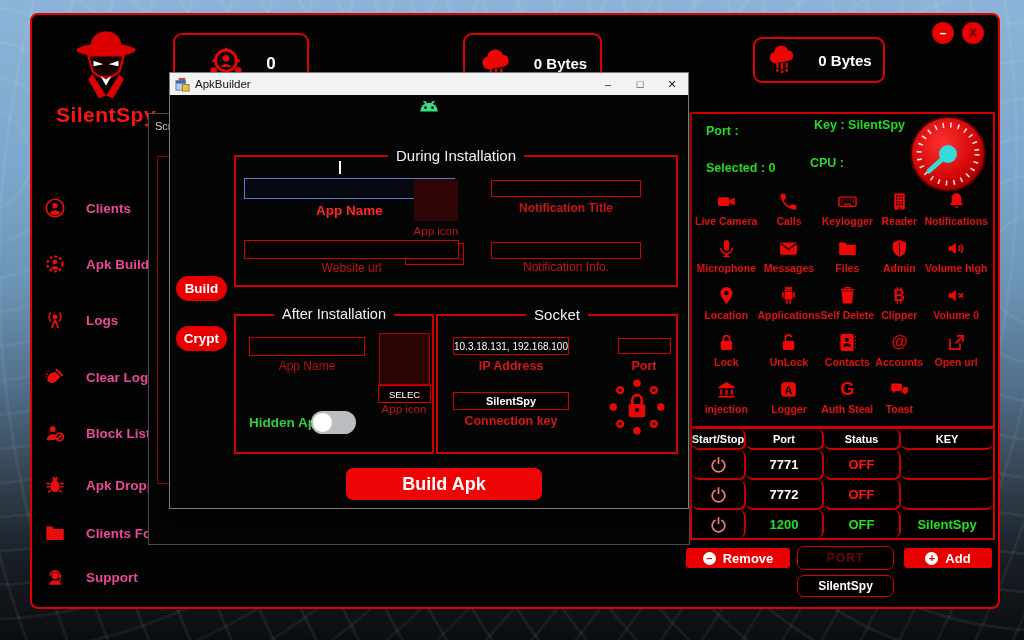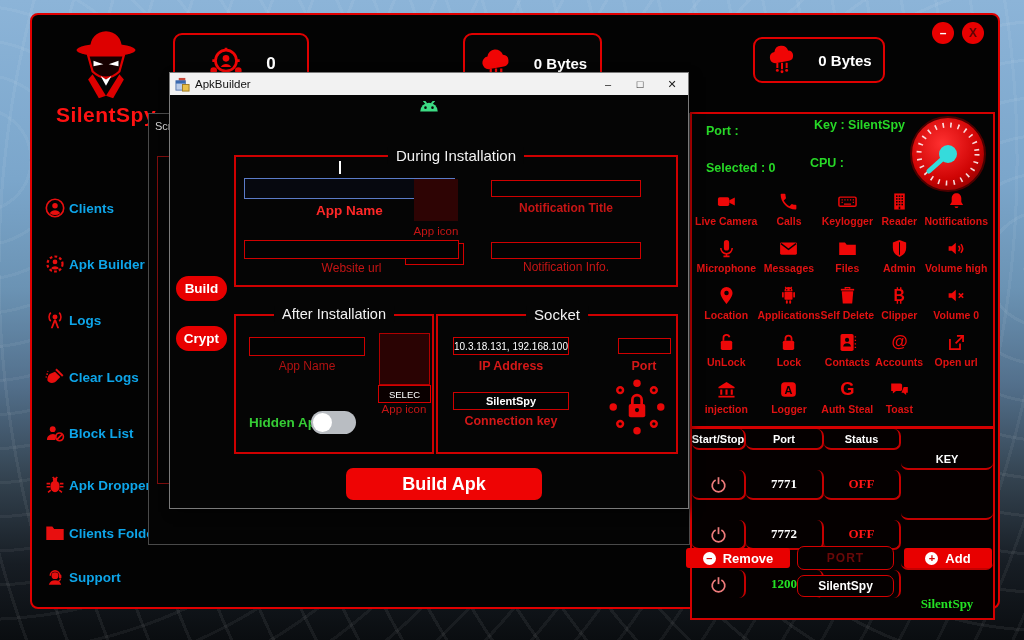--- a/index.html
+++ b/index.html
@@ -8,21 +8,21 @@
     background:
       repeating-radial-gradient(circle at -2% 25%, transparent 0 16px, rgba(255,255,255,.05) 16px 19px, transparent 19px 34px),
       repeating-radial-gradient(circle at 102% 42%, transparent 0 18px, rgba(255,255,255,.06) 18px 21px, transparent 21px 38px),
       linear-gradient(180deg,#8cb4d8 0%,#7ba6cb 28%,#6b93b4 45%,#53708c 60%,#33424f 75%,#171d24 88%,#0a0d10 100%);}
   svg{display:block;}
   
   .main-window{position:absolute;left:30px;top:13px;width:966px;height:592px;background:#030303;
     border:2px solid #e00000;border-radius:8px;}
   .logo-wrap{position:absolute;left:8px;top:10px;width:132px;text-align:center;}
   .brand{margin-top:2px;color:#ff1212;font-size:21px;font-weight:bold;letter-spacing:.5px;}
-  .side-item{position:absolute;left:12px;height:24px;display:flex;align-items:center;gap:3px;color:#0ea5e9;cursor:pointer;}
+  .side-item{position:absolute;left:12px;height:24px;display:flex;align-items:center;gap:20px;color:#ec4899;cursor:pointer;}
   .side-item .s-ic{width:22px;height:22px;color:#e80f0f;flex:0 0 auto;}
   .side-item .s-lbl{font-size:13.5px;font-weight:bold;white-space:nowrap;}
   .counter{position:absolute;height:57px;background:#050505;border:2px solid #e00000;border-radius:9px;
     display:flex;align-items:center;justify-content:center;gap:20px;}
   .counter .c-ic{width:36px;height:36px;color:#f00505;}
   .counter .c-val{color:#fff;font-weight:bold;font-size:15px;white-space:nowrap;}
   .winbtn{position:absolute;width:22px;height:22px;border-radius:50%;background:#e80000;color:#fff;
     display:flex;align-items:center;justify-content:center;font-weight:bold;font-size:12px;cursor:pointer;}
   .winbtn.close{color:#5e0404;}
   
@@ -34,23 +34,23 @@
   .green-info{position:absolute;color:#27d827;font-weight:bold;font-size:12.5px;white-space:nowrap;}
   .gauge{position:absolute;left:216px;top:0px;width:80px;height:80px;}
   .feat-grid{position:absolute;left:3px;top:72px;width:293px;height:234px;display:grid;
     grid-template-columns:repeat(5,1fr);grid-template-rows:repeat(5,1fr);}
   .feat{display:flex;flex-direction:column;align-items:center;justify-content:center;gap:3px;cursor:pointer;}
   .feat .f-ic{width:21px;height:21px;color:#ee0808;}
   .feat .f-lbl{color:#e01212;font-size:10.5px;font-weight:bold;white-space:nowrap;}
   .ports-table{position:absolute;left:658px;top:412px;width:301px;border:2px solid #d40000;background:#050000;
     display:grid;grid-template-columns:54px 78px 77px 1fr;}
   .tcell{border-right:2px solid #c40000;border-bottom:2px solid #c40000;display:flex;align-items:center;justify-content:center;border-radius:7px;}
-  .tcell:nth-child(4n){border-right:none;margin-top:20px;}
+  .tcell:nth-child(4n){border-right:none;}
   .thead{height:19px;color:#fff;font-weight:bold;font-size:11px;}
-  .trow-cell{height:28px;font-size:13px;font-weight:bold;font-family:Liberation Serif, serif;}
+  .trow-cell{height:28px;font-size:13px;font-weight:bold;}
   .ports-table .last{border-bottom:none;}
   .pw-btn{width:100%;height:100%;display:flex;align-items:center;justify-content:center;cursor:pointer;color:#ef7b7b;}
   .pw-btn svg{width:19px;height:19px;}
   .c-white{color:#fff;} .c-red{color:#ff1515;} .c-green{color:#24e024;}
   .rbtn{position:absolute;height:20px;background:#e80000;border-radius:3px;color:#fff;font-weight:bold;font-size:13px;
     display:flex;align-items:center;justify-content:center;gap:7px;cursor:pointer;}
   .sign-ic{width:13px;height:13px;background:#fff;border-radius:50%;color:#d40000;font-weight:bold;
     font-size:11px;line-height:13px;text-align:center;}
   .pill-input{position:absolute;background:#050000;border:1.5px solid #d40000;border-radius:7px;color:#fff;
     font-weight:bold;font-size:12px;text-align:center;font-family:"Liberation Sans",sans-serif;outline:none;}
@@ -572,32 +572,32 @@
             <span class="f-ic">
               <svg width="21" height="21">
                 <use href="#sp-vol0"></use>
               </svg>
             </span>
             <span class="f-lbl">Volume 0</span>
           </div>
         <div class="feat">
             <span class="f-ic">
               <svg width="21" height="21">
+                <use href="#sp-lock"></use>
+              </svg>
+            </span>
+            <span class="f-lbl">Lock</span>
+          </div>
+        <div class="feat">
+            <span class="f-ic">
+              <svg width="21" height="21">
                 <use href="#sp-unlock"></use>
               </svg>
             </span>
             <span class="f-lbl">UnLock</span>
-          </div>
-        <div class="feat">
-            <span class="f-ic">
-              <svg width="21" height="21">
-                <use href="#sp-lock"></use>
-              </svg>
-            </span>
-            <span class="f-lbl">Lock</span>
           </div>
         <div class="feat">
             <span class="f-ic">
               <svg width="21" height="21">
                 <use href="#sp-contacts"></use>
               </svg>
             </span>
             <span class="f-lbl">Contacts</span>
           </div>
         <div class="feat">

